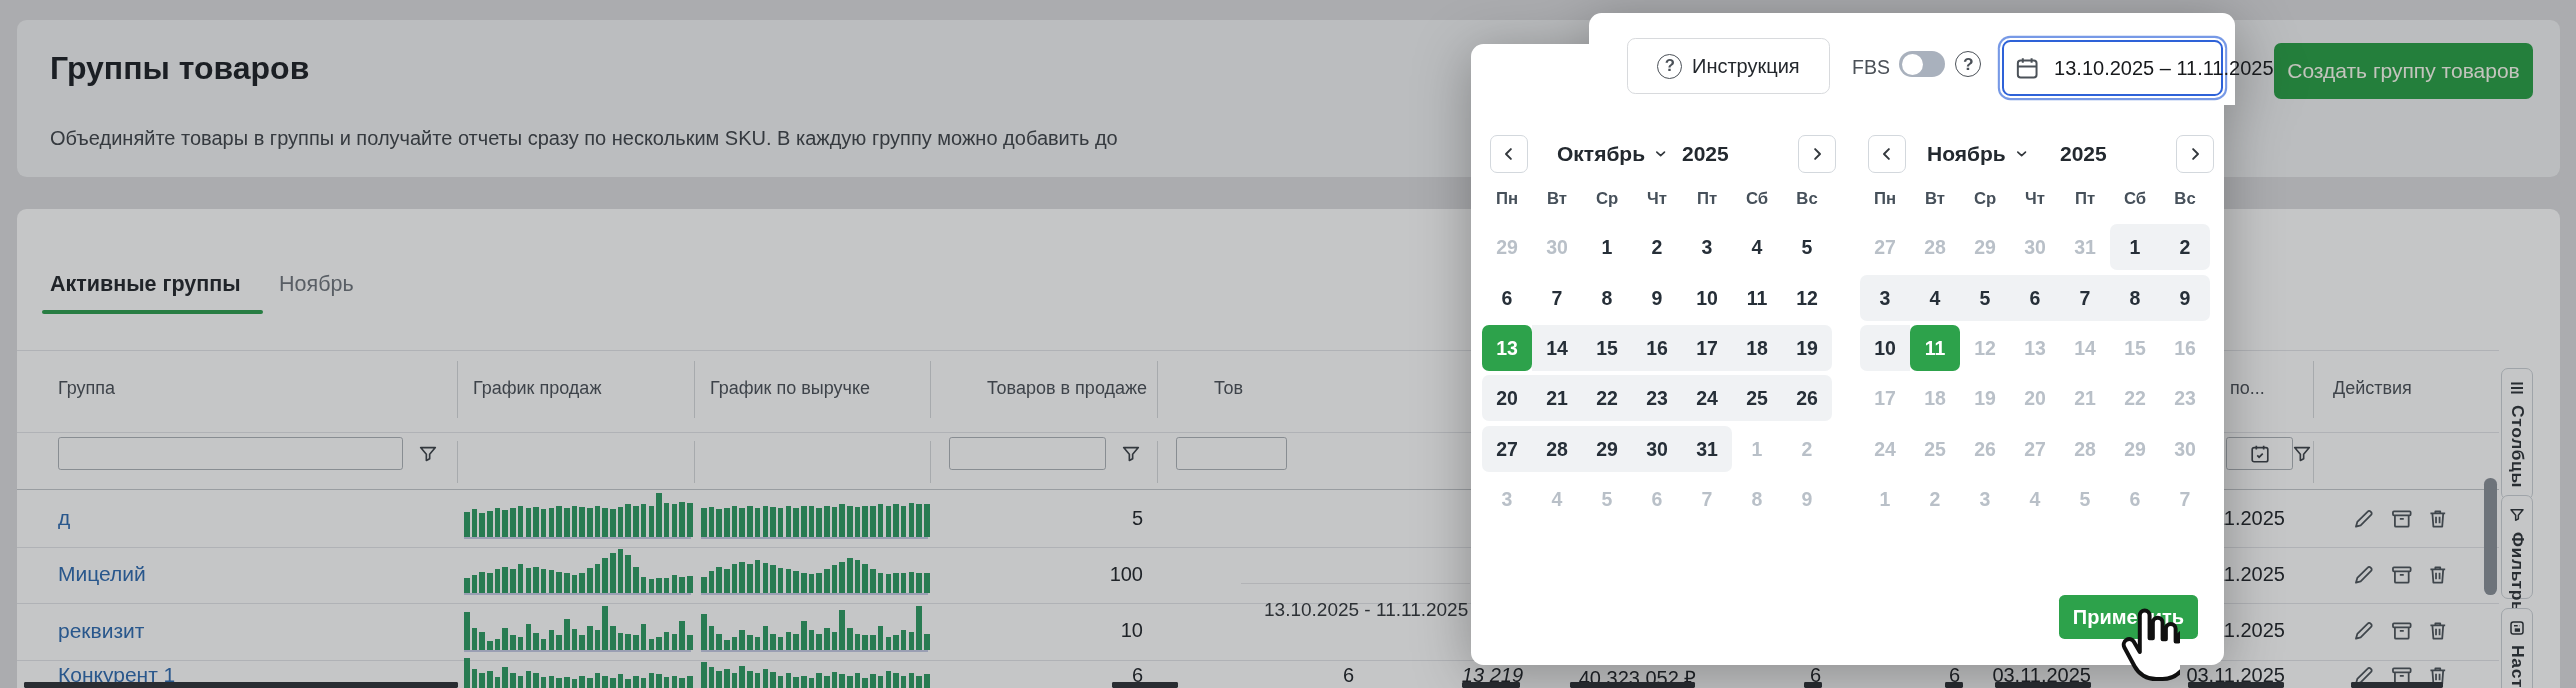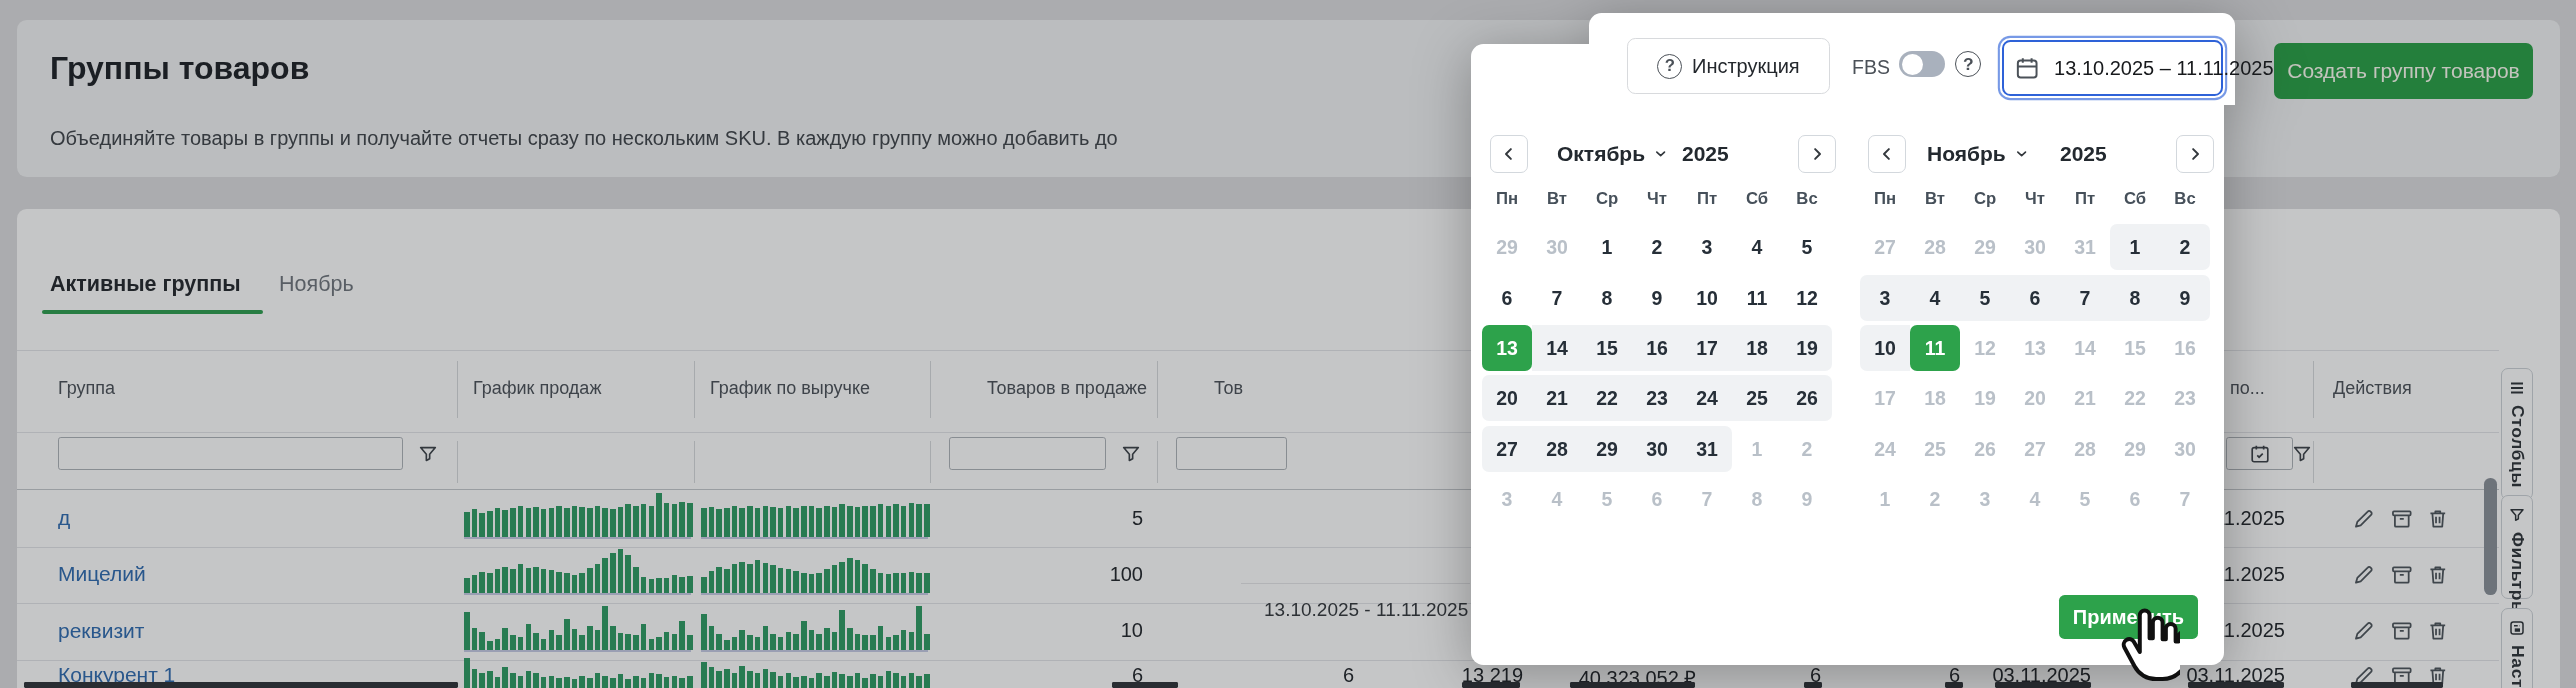--- a/index.html
+++ b/index.html
@@ -477,21 +477,21 @@
           <div class="bar" style="height: 31px;"></div>
           <div class="bar" style="height: 29px;"></div>
           <div class="bar" style="height: 26.4px;"></div>
           <div class="bar" style="height: 28.5px;"></div>
           <div class="bar" style="height: 26px;"></div>
           <div class="bar" style="height: 28px;"></div>
         </div>
       </div>
       <div class="abs cell-num" style="left: 1004px; width: 139px; top: 664px;">6</div>
       <div class="abs cell-num" style="left: 1173px; width: 181px; top: 664px;">6</div>
-      <div class="abs cell-num" style="left: 1342px; width: 181px; top: 664px;">13 219</div>
+      <div class="abs cell-num" style="left: 1342px; width: 181px; top: 664px; font-style: italic;">13 219</div>
       <div class="abs cell-num" style="left: 1515px; width: 181px; top: 664px;">40 323 052 ₽</div>
       <div class="abs cell-num" style="left: 1640px; width: 181px; top: 664px;">6</div>
       <div class="abs cell-num" style="left: 1779px; width: 181px; top: 664px;">6</div>
       <div class="abs cell-num" style="left: 1910px; width: 181px; top: 664px;">03.11.2025</div>
       <div class="abs cell-num" style="left: 2146px; width: 139px; top: 664px;">03.11.2025</div>
       <div class="abs action-ic" style="left: 2352px; top: 664px;">
         <svg width="23.6" height="23.6" viewBox="0 0 24 24" fill="none" stroke="#4d545b" stroke-width="1.8" stroke-linejoin="round">
           <path d="M4 20l1.4-4.8L16 4.6a2 2 0 0 1 2.9 0l.5.5a2 2 0 0 1 0 2.9L8.8 18.6 4 20z"></path>
         </svg>
       </div>

